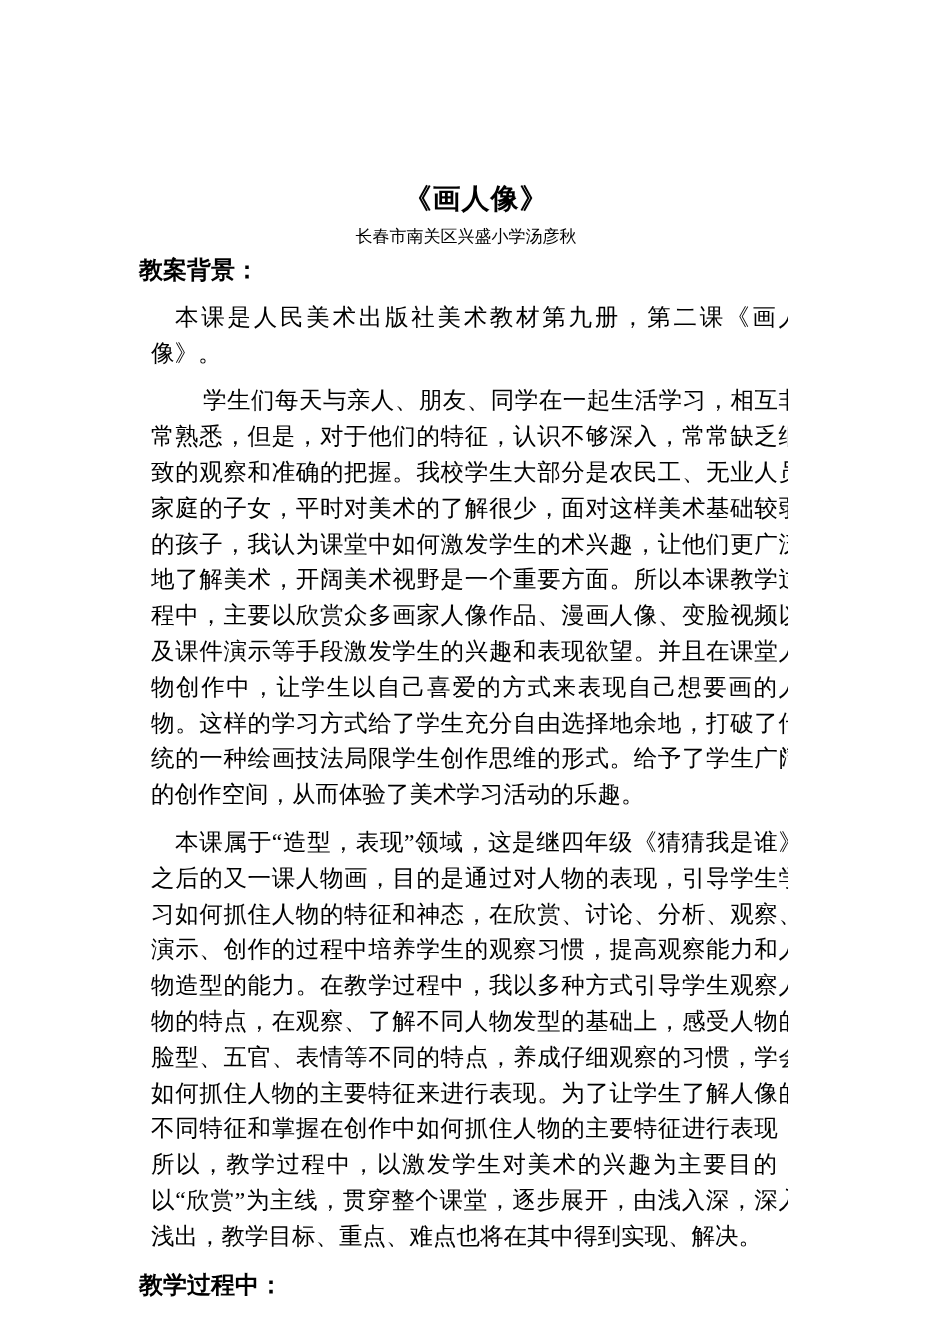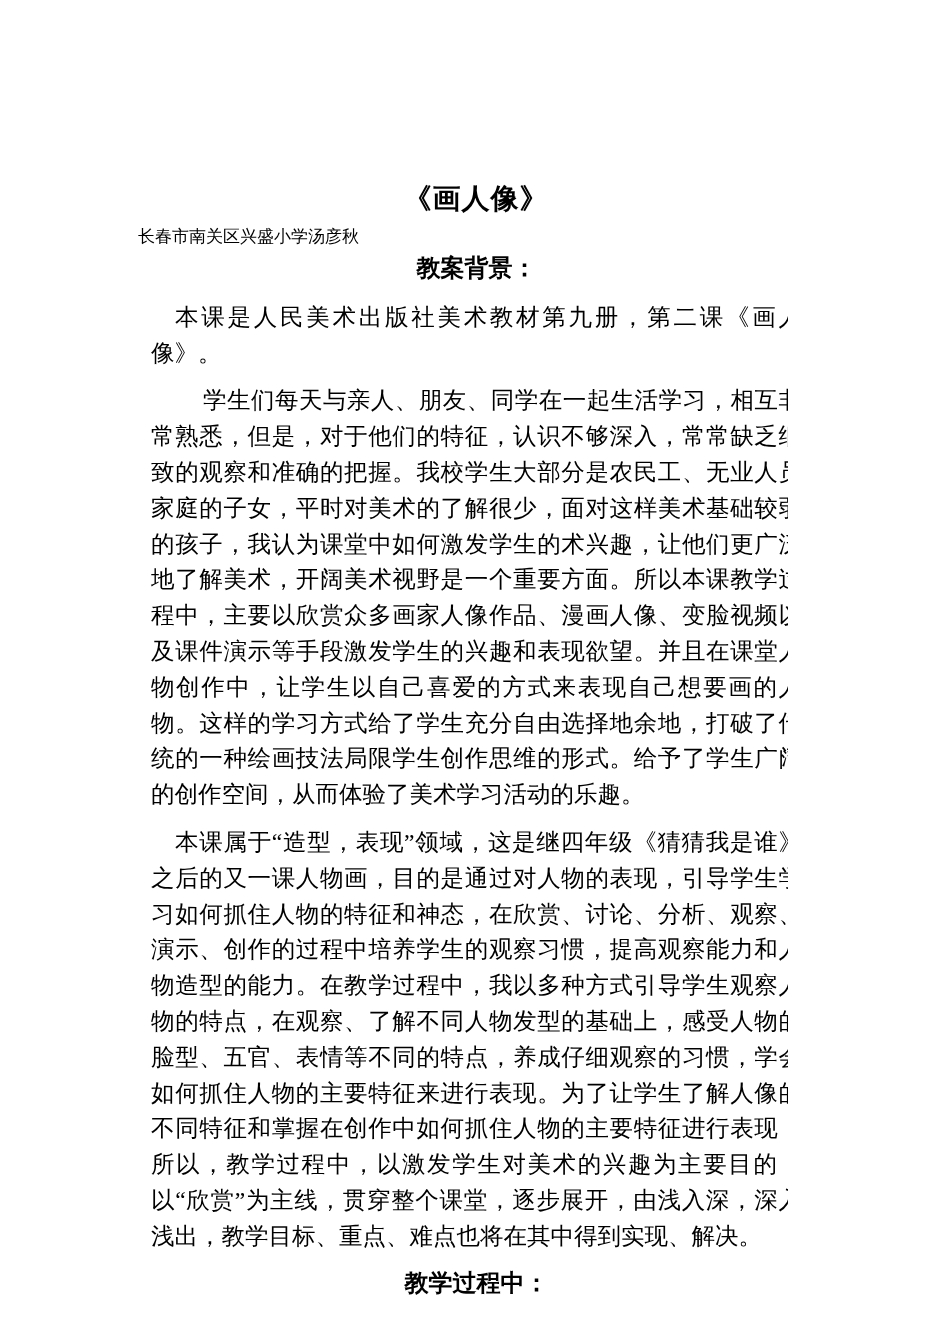--- a/index.html
+++ b/index.html
@@ -25,41 +25,41 @@
     font-size: 28px;
     font-weight: bold;
     letter-spacing: 1px;
     line-height: 34px;
   }
   .doc-byline {
     position: absolute;
     top: 226px;
     left: 138px;
     width: 656px;
-    text-align: left;
+    text-align: center;
     font-size: 17px;
     line-height: 22px;
   }
   .doc-content {
     position: absolute;
     top: 252px;
     left: 139px;
     width: 675px;
     font-size: 23.5px;
     line-height: 35.8px;
     text-align: justify;
     text-justify: inter-ideograph;
   }
   .section-heading {
     margin: 0;
     font-size: 24px;
     font-weight: bold;
-    font-family: Liberation Mono, monospace;
+    font-family: Liberation Sans, sans-serif;
     line-height: 35.8px;
-    text-align: center;
+    text-align: left;
   }
   .doc-paragraph {
     margin: 12px;
     font-family: Liberation Serif, serif;
   }
   .indent-1 { text-indent: 24px; }
   .indent-2 { text-indent: 52px; }
 </style>
 </head>
 <body>

